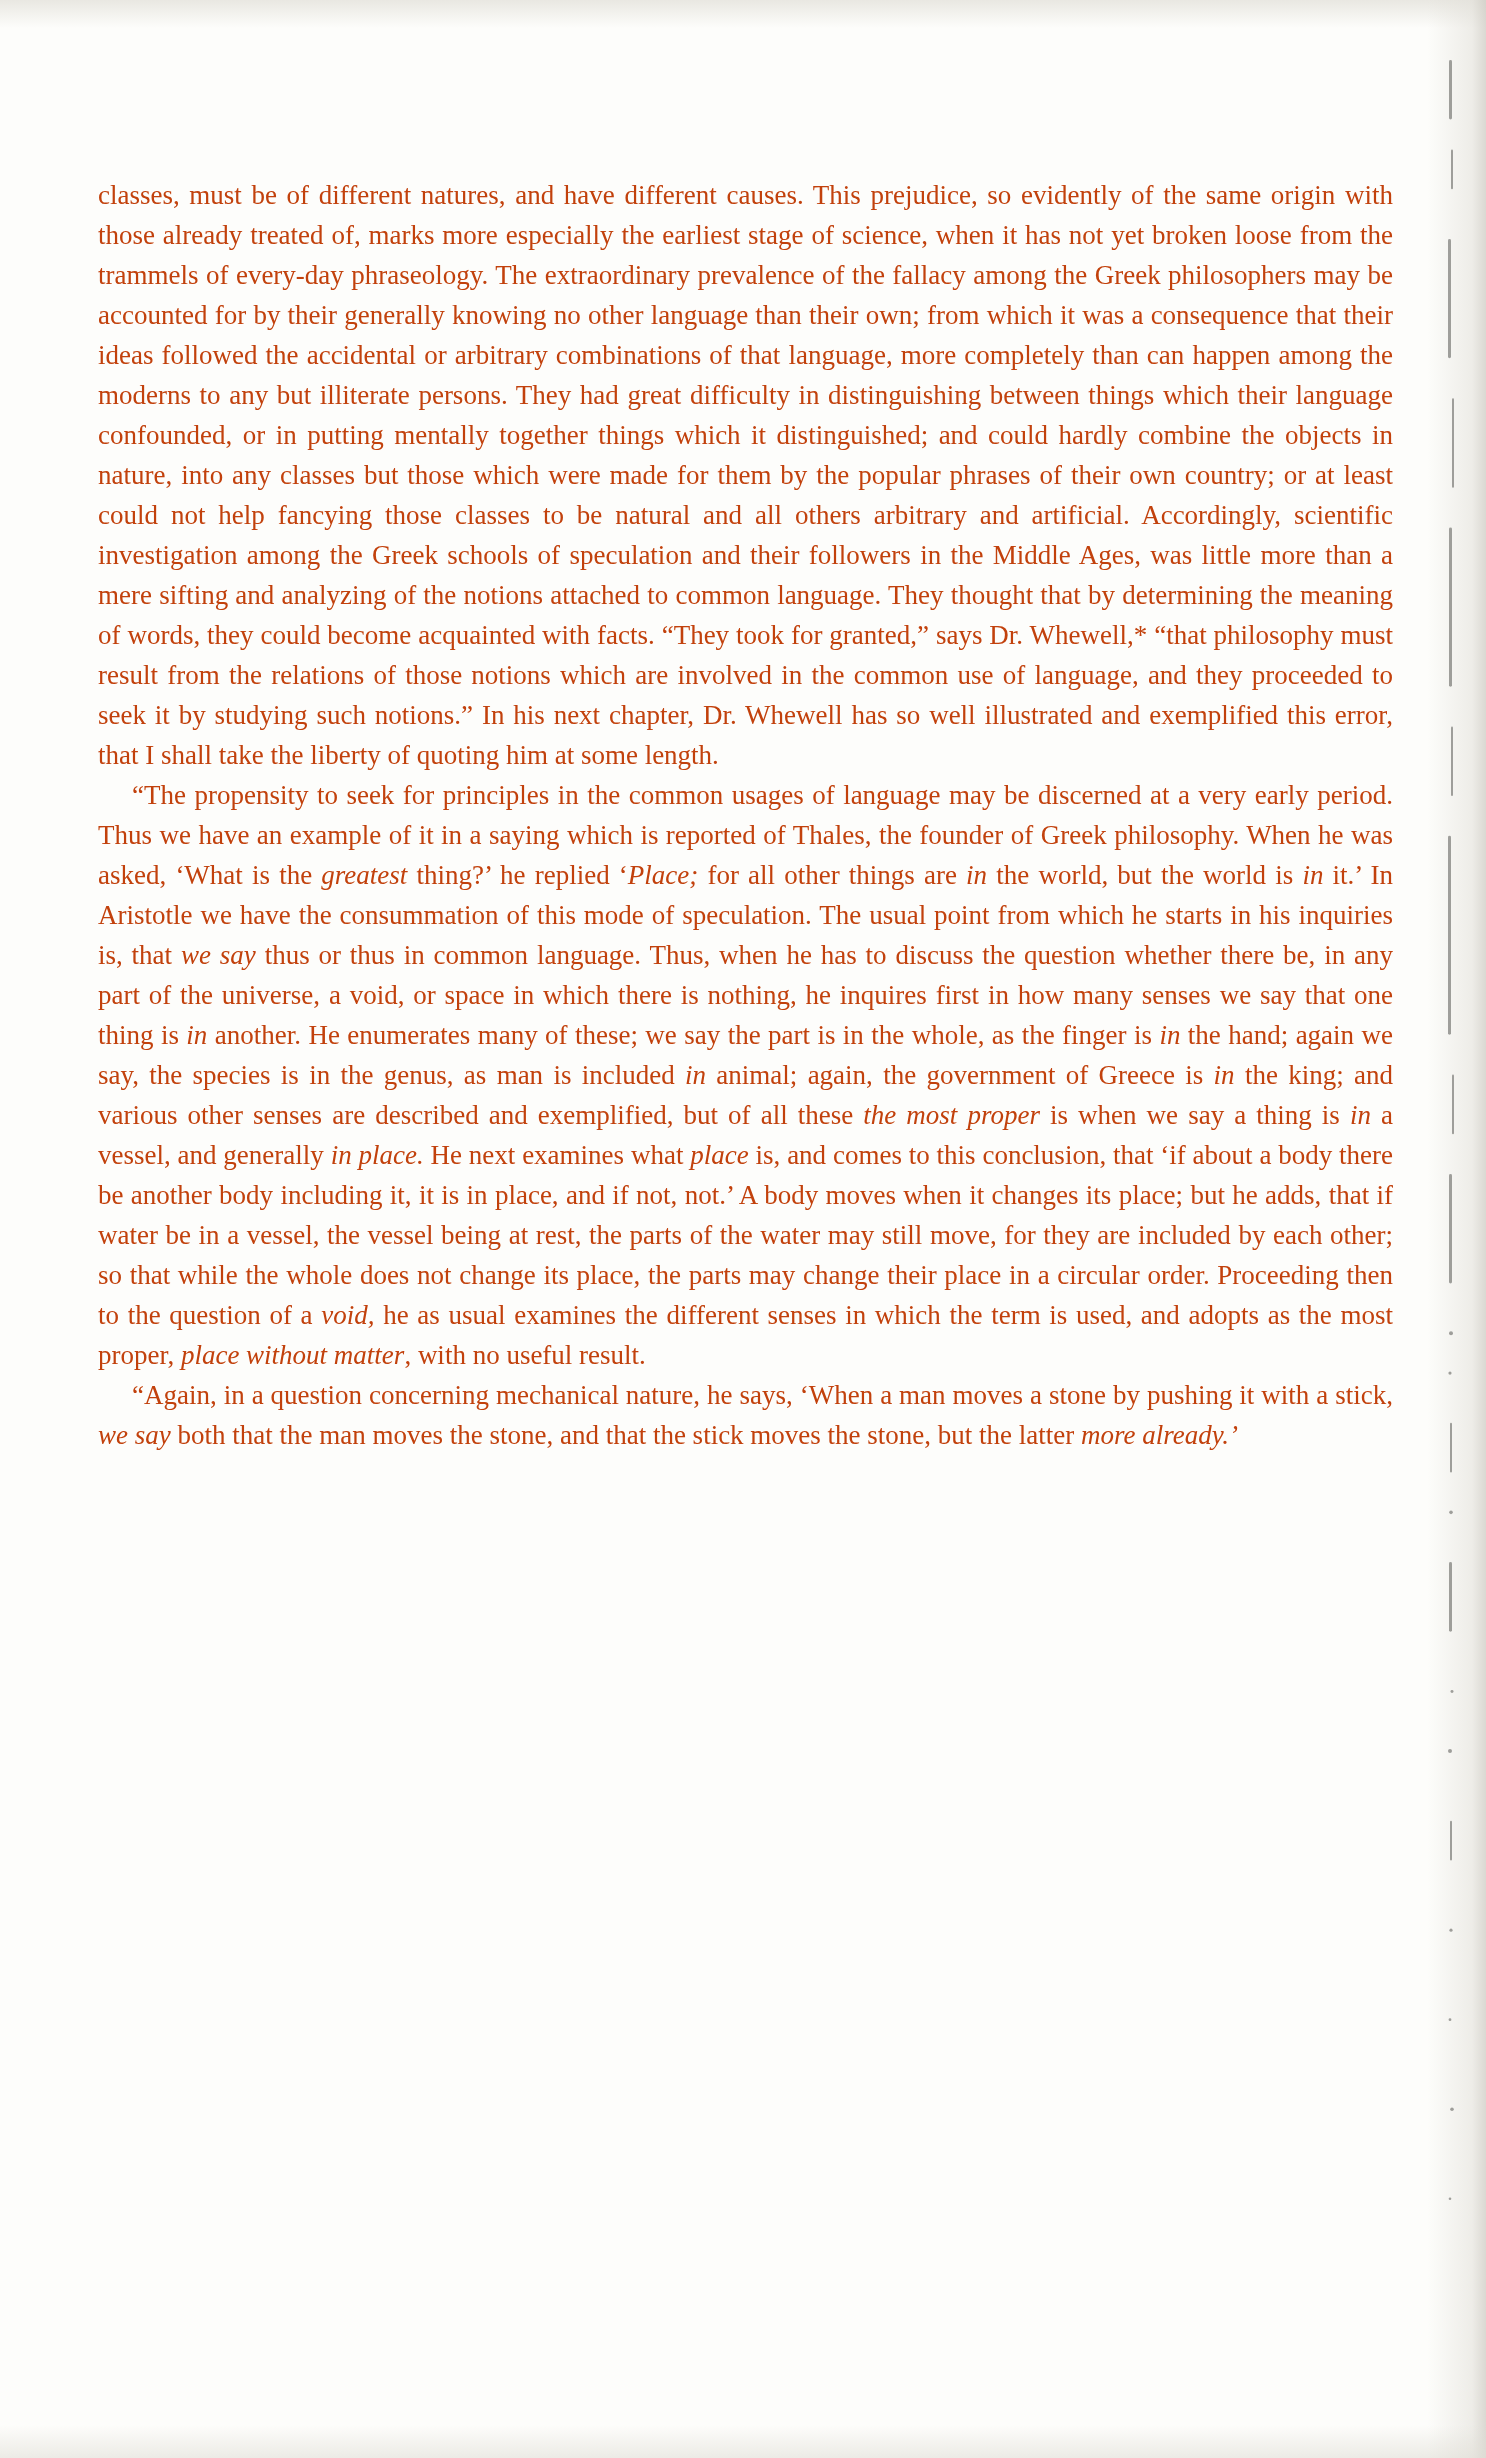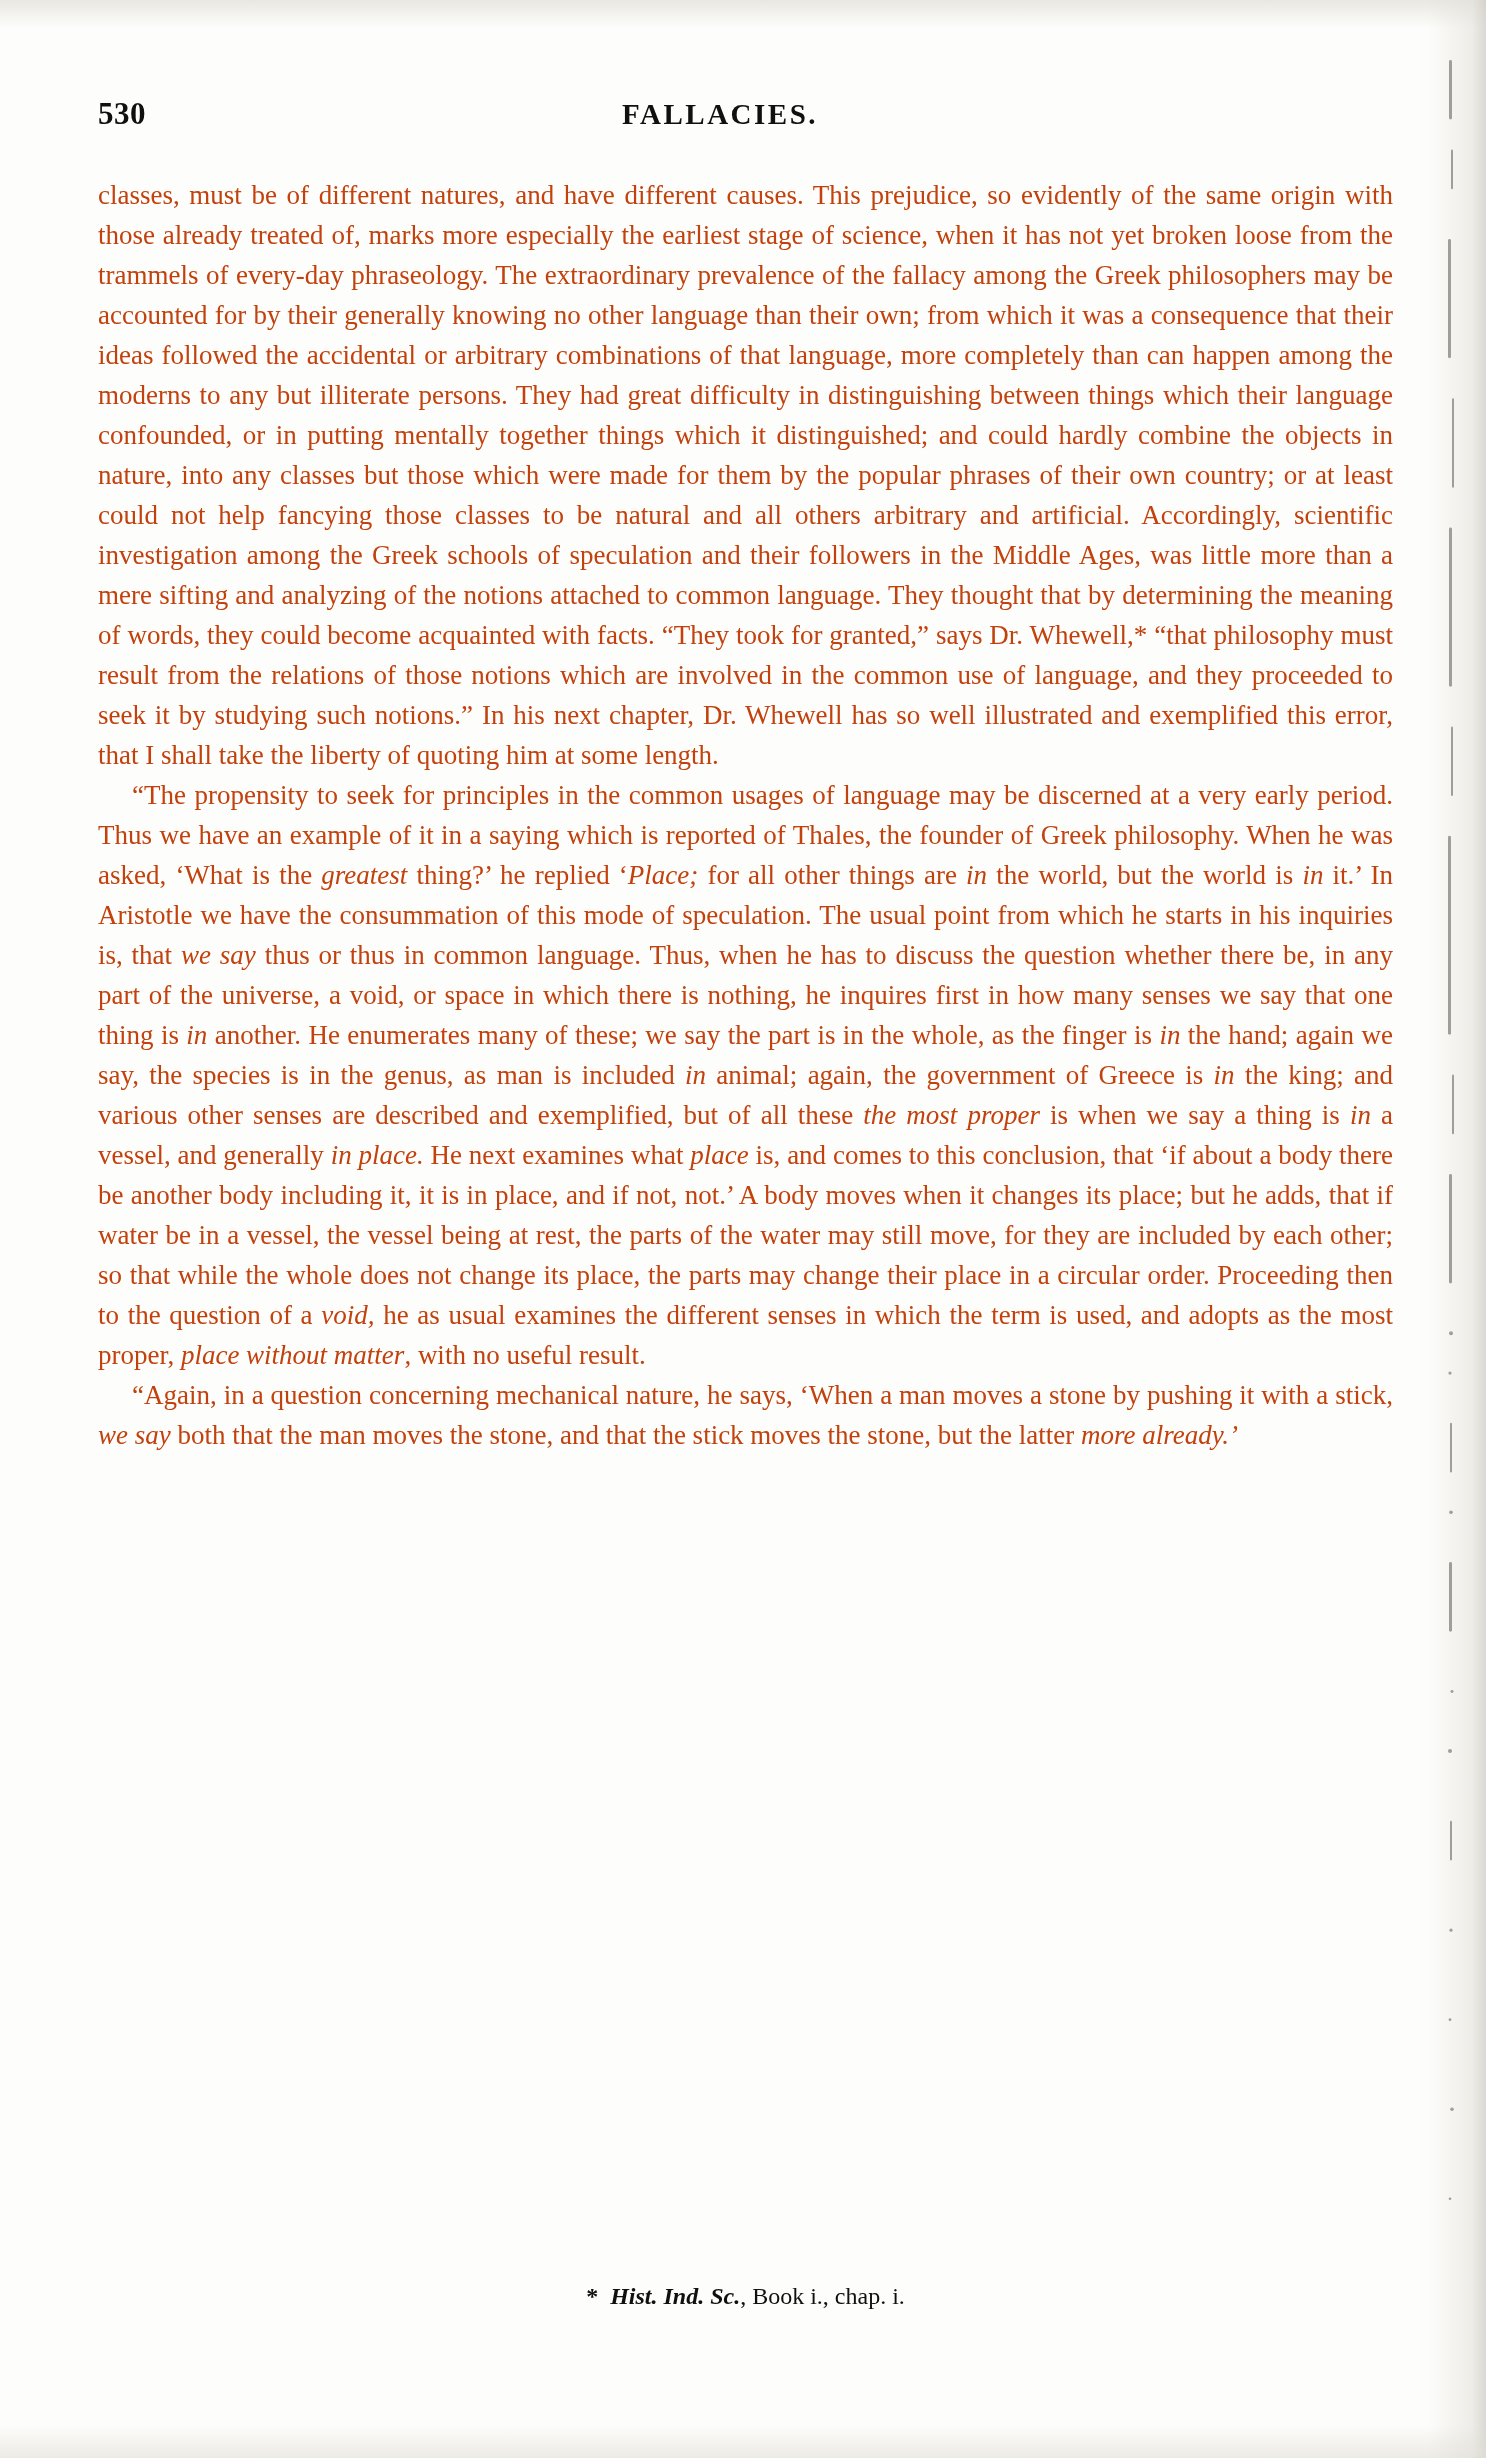--- a/index.html
+++ b/index.html
@@ -144,30 +144,22 @@
       <circle cx="13" cy="1660" r="1.5"></circle>
       <circle cx="11" cy="1720" r="2"></circle>
       <rect x="11" y="1790" width="2" height="40" rx="1"></rect>
       <circle cx="12" cy="1900" r="1.6"></circle>
       <circle cx="11" cy="1990" r="1.4"></circle>
       <circle cx="13" cy="2080" r="1.8"></circle>
       <circle cx="11" cy="2170" r="1.3"></circle>
     </g>
   </svg>
 
-  <div class="header">
-    <div class="folio">530</div>
-    <div class="running-head">FALLACIES.</div>
-  </div>
 
   <div class="body-text" id="body-text">
       <p><span>classes, must be of different natures, and have different causes.  This prejudice, so evidently of the same origin with those already treated of, marks more especially the earliest stage of science, when it has not yet broken loose from the trammels of every-day phraseology.  The extraordinary prevalence of the fallacy among the Greek philosophers may be accounted for by their generally knowing no other language than their own; from which it was a consequence that their ideas followed the accidental or arbitrary combinations of that language, more completely than can happen among the moderns to any but illiterate persons.  They had great difficulty in distinguishing between things which their language confounded, or in putting mentally together things which it distinguished; and could hardly combine the objects in nature, into any classes but those which were made for them by the popular phrases of their own country; or at least could not help fancying those classes to be natural and all others arbitrary and artificial.  Accordingly, scientific investigation among the Greek schools of speculation and their followers in the Middle Ages, was little more than a mere sifting and analyzing of the notions attached to common language. They thought that by determining the meaning of words, they could become acquainted with facts.  “They took for granted,” says Dr. Whewell,* “that philosophy must result from the relations of those notions which are involved in the common use of language, and they proceeded to seek it by studying such notions.”  In his next chapter, Dr. Whewell has so well illustrated and exemplified this error, that I shall take the liberty of quoting him at some length.</span></p>
       <p class="indent"><span>“The propensity to seek for principles in the common usages of language may be discerned at a very early period.  Thus we have an example of it in a saying which is reported of Thales, the founder of Greek philosophy.  When he was asked, ‘What is the </span><i>greatest</i><span> thing?’ he replied ‘</span><i>Place;</i><span> for all other things are </span><i>in</i><span> the world, but the world is </span><i>in</i><span> it.’  In Aristotle we have the consummation of this mode of speculation.  The usual point from which he starts in his inquiries is, that </span><i>we say</i><span> thus or thus in common language.  Thus, when he has to discuss the question whether there be, in any part of the universe, a void, or space in which there is nothing, he inquires first in how many senses we say that one thing is </span><i>in</i><span> another.  He enumerates many of these; we say the part is in the whole, as the finger is </span><i>in</i><span> the hand; again we say, the species is in the genus, as man is included </span><i>in</i><span> animal; again, the government of Greece is </span><i>in</i><span> the king; and various other senses are described and exemplified, but of all these </span><i>the most proper</i><span> is when we say a thing is </span><i>in</i><span> a vessel, and generally </span><i>in place.</i><span>  He next examines what </span><i>place</i><span> is, and comes to this conclusion, that ‘if about a body there be another body including it, it is in place, and if not, not.’  A body moves when it changes its place; but he adds, that if water be in a vessel, the vessel being at rest, the parts of the water may still move, for they are included by each other; so that while the whole does not change its place, the parts may change their place in a circular order.  Proceeding then to the question of a </span><i>void,</i><span> he as usual examines the different senses in which the term is used, and adopts as the most proper, </span><i>place without matter</i><span>, with no useful result.</span></p>
       <p class="indent"><span>“Again, in a question concerning mechanical nature, he says, ‘When a man moves a stone by pushing it with a stick, </span><i>we say</i><span> both that the man moves the stone, and that the stick moves the stone, but the latter </span><i>more already.’</i></p>
     </div>
 
-  <div class="footnote">
-    <span class="star">*</span>
-    <span>&nbsp;</span><span class="src">Hist. Ind. Sc.</span><span>, Book i., chap. i.</span>
-  </div>
 
 </div>
 
 
 </body></html>

